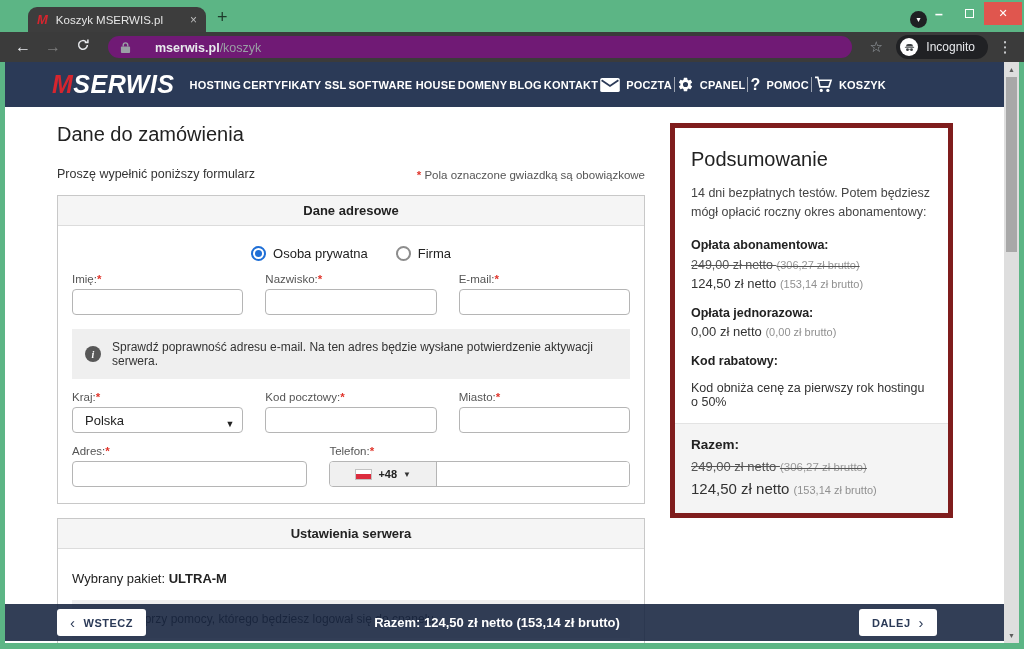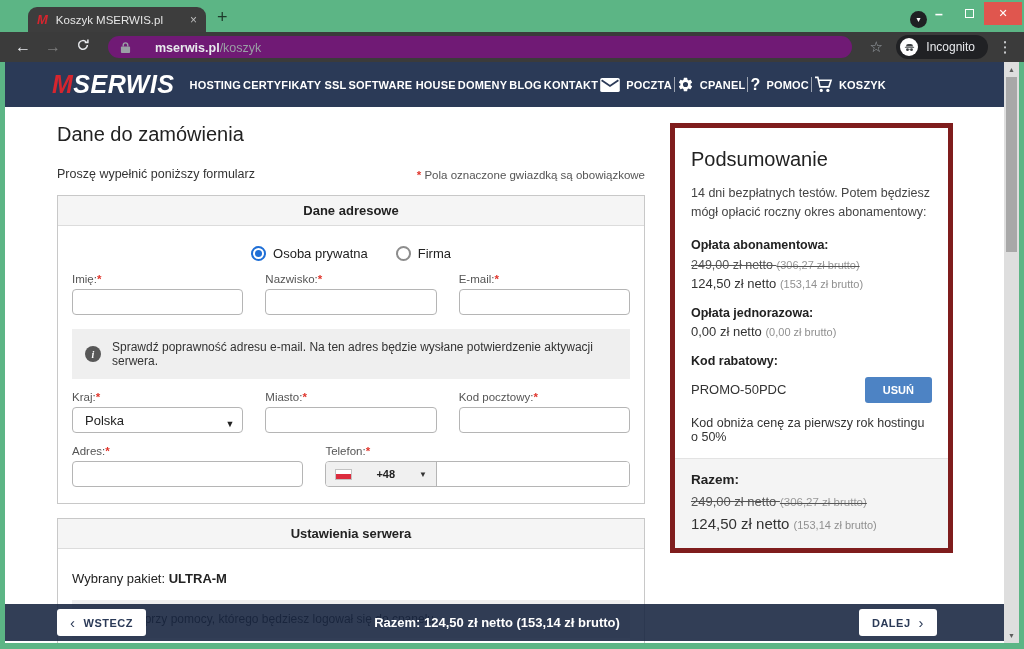--- a/index.html
+++ b/index.html
@@ -82,21 +82,21 @@
   .select-wrap{position:relative}
   .select-wrap select{appearance:none;-webkit-appearance:none;padding-left:12px}
   .sel-caret{position:absolute;right:9px;top:8px;font-size:9px;color:#222;pointer-events:none}
   .info-box{background:#efefef;display:flex;align-items:center;gap:11px;padding:11px 13px;
        margin-top:14px;font-size:12px;color:#333}
   .info-ic{min-width:16px;height:16px;border-radius:50%;background:#575757;color:#fff;display:flex;
        align-items:center;justify-content:center;font-size:10px;font-weight:700;font-style:italic;
        font-family:"Liberation Serif",serif}
   .phone-wrap{display:flex;height:26px;border:1px solid #b5b5b5;border-radius:4px;overflow:hidden}
   .phone-prefix{background:#f0f0f0;border-right:1px solid #b5b5b5;display:flex;align-items:center;
-       gap:24px;padding:0 9px;font-size:11px;font-weight:700;color:#222;cursor:pointer}
+       gap:6px;padding:0 25px;font-size:11px;font-weight:700;color:#222;cursor:pointer}
   .flag-pl{width:17px;height:11px;border:1px solid #c2c2c2;background:linear-gradient(#fff 50%,#dc2c3e 50%)}
   .caret{font-size:8px;color:#333}
   .phone-inp{flex:1;border:none;outline:none;font-size:13px;padding:0 8px}
   .pkg{text-align:left;font-size:13px;color:#222;margin-top:12px}
 
   
   .panel{border:5px solid #7f1d1d;background:#fff;margin-top:2px}
   .panel-inner{padding:8px 16px 0}
   .panel h2{font-size:20px;font-weight:400;color:#222;margin-top:12px}
   .intro{font-size:12.5px;color:#444;line-height:1.55;margin-top:13px}
@@ -277,25 +277,25 @@
             <div class="field">
               <label><span>Kraj:</span><span class="star-red">*</span></label>
               <span class="select-wrap">
                 <select class="inp">
                   <option>Polska</option>
                 </select>
                 <span class="sel-caret">▼</span>
               </span>
             </div>
             <div class="field">
+              <label><span>Kod pocztowy:</span><span class="star-red">*</span></label>
+              <input class="inp" style="">
+            </div>
+            <div class="field">
               <label><span>Miasto:</span><span class="star-red">*</span></label>
-              <input class="inp" style="">
-            </div>
-            <div class="field">
-              <label><span>Kod pocztowy:</span><span class="star-red">*</span></label>
               <input class="inp" style="">
             </div>
           </div>
 
           <div class="grid2">
             <div class="field">
               <label><span>Adres:</span><span class="star-red">*</span></label>
               <input class="inp" style="">
             </div>
             <div class="field">
@@ -333,24 +333,20 @@
           <p class="intro">14 dni bezpłatnych testów. Potem będziesz mógł opłacić roczny okres abonamentowy:</p>
 
           <div class="plabel">Opłata abonamentowa:</div>
           <div class="price-old"><span>249,00 zł netto </span><span class="brut">(306,27 zł brutto)</span></div>
           <div class="price-new"><span>124,50 zł netto </span><span class="brut">(153,14 zł brutto)</span></div>
 
           <div class="plabel">Opłata jednorazowa:</div>
           <div class="price-new"><span>0,00 zł netto </span><span class="brut">(0,00 zł brutto)</span></div>
 
           <div class="plabel">Kod rabatowy:</div>
-          <div class="code-row">
-            <span class="code-val">PROMO-50PDC</span>
-            <button class="btn-usun">USUŃ</button>
-          </div>
           <div class="code-note">Kod obniża cenę za pierwszy rok hostingu o 50%</div>
         </div>
 
         <div class="total-sec">
           <div class="total-label">Razem:</div>
           <div class="total-old"><span>249,00 zł netto </span><span class="brut">(306,27 zł brutto)</span></div>
           <div class="total-new"><span>124,50 zł netto </span><span class="brut">(153,14 zł brutto)</span></div>
         </div>
       </div>
     </div>

